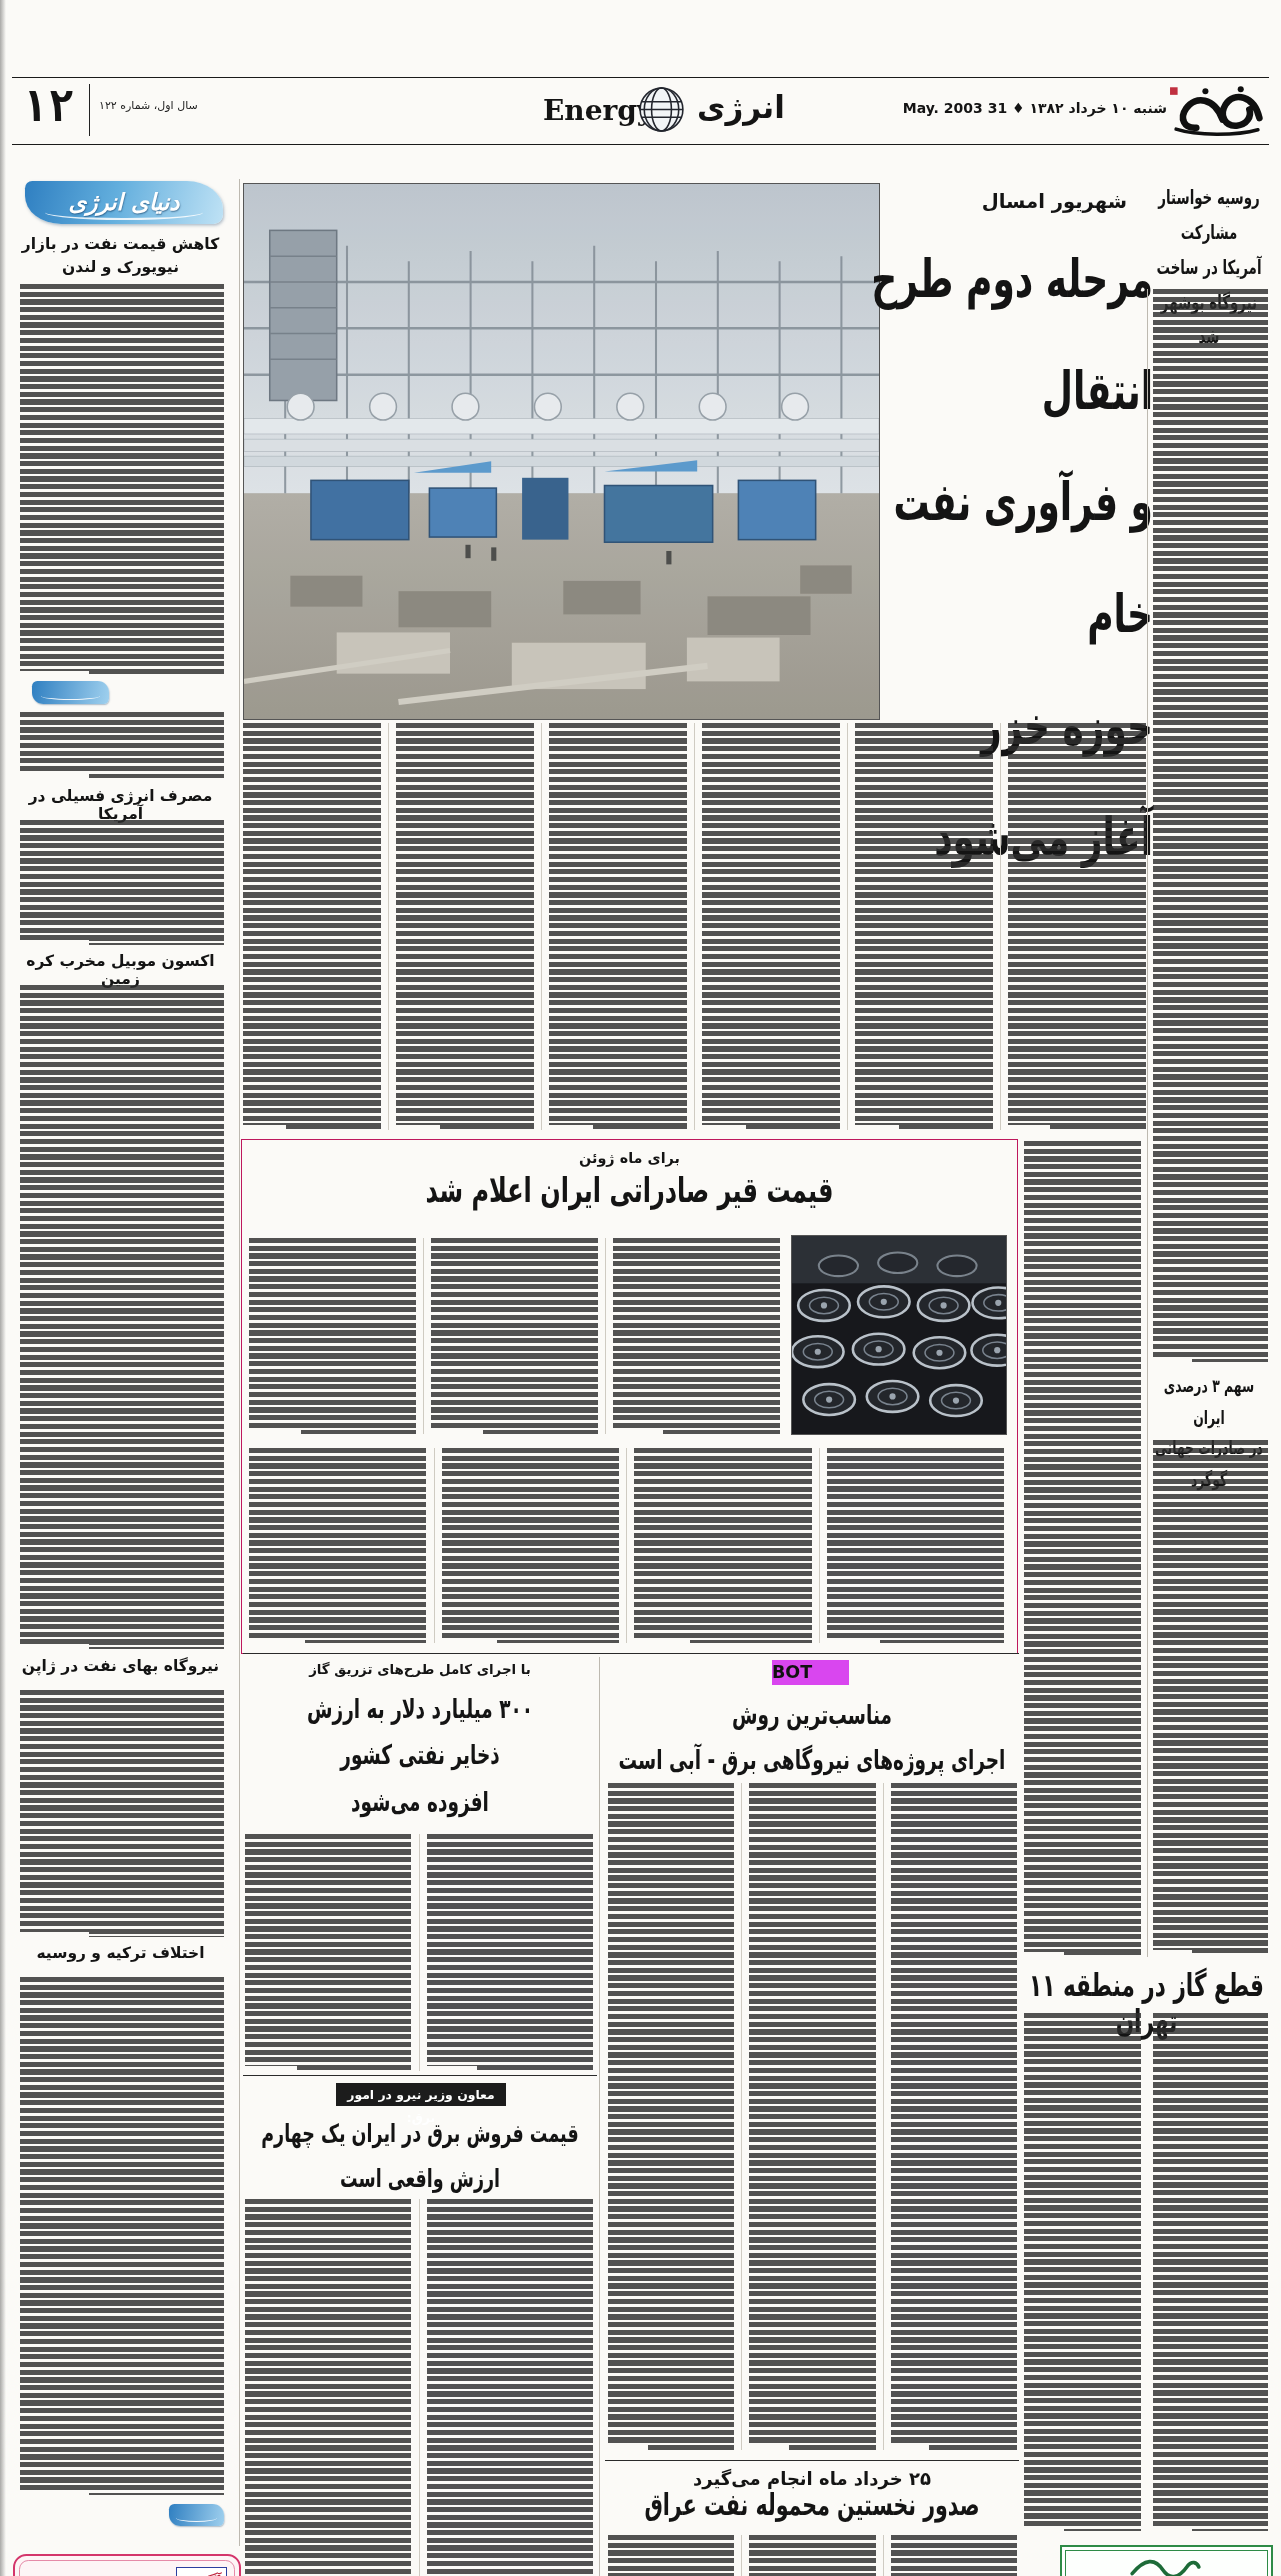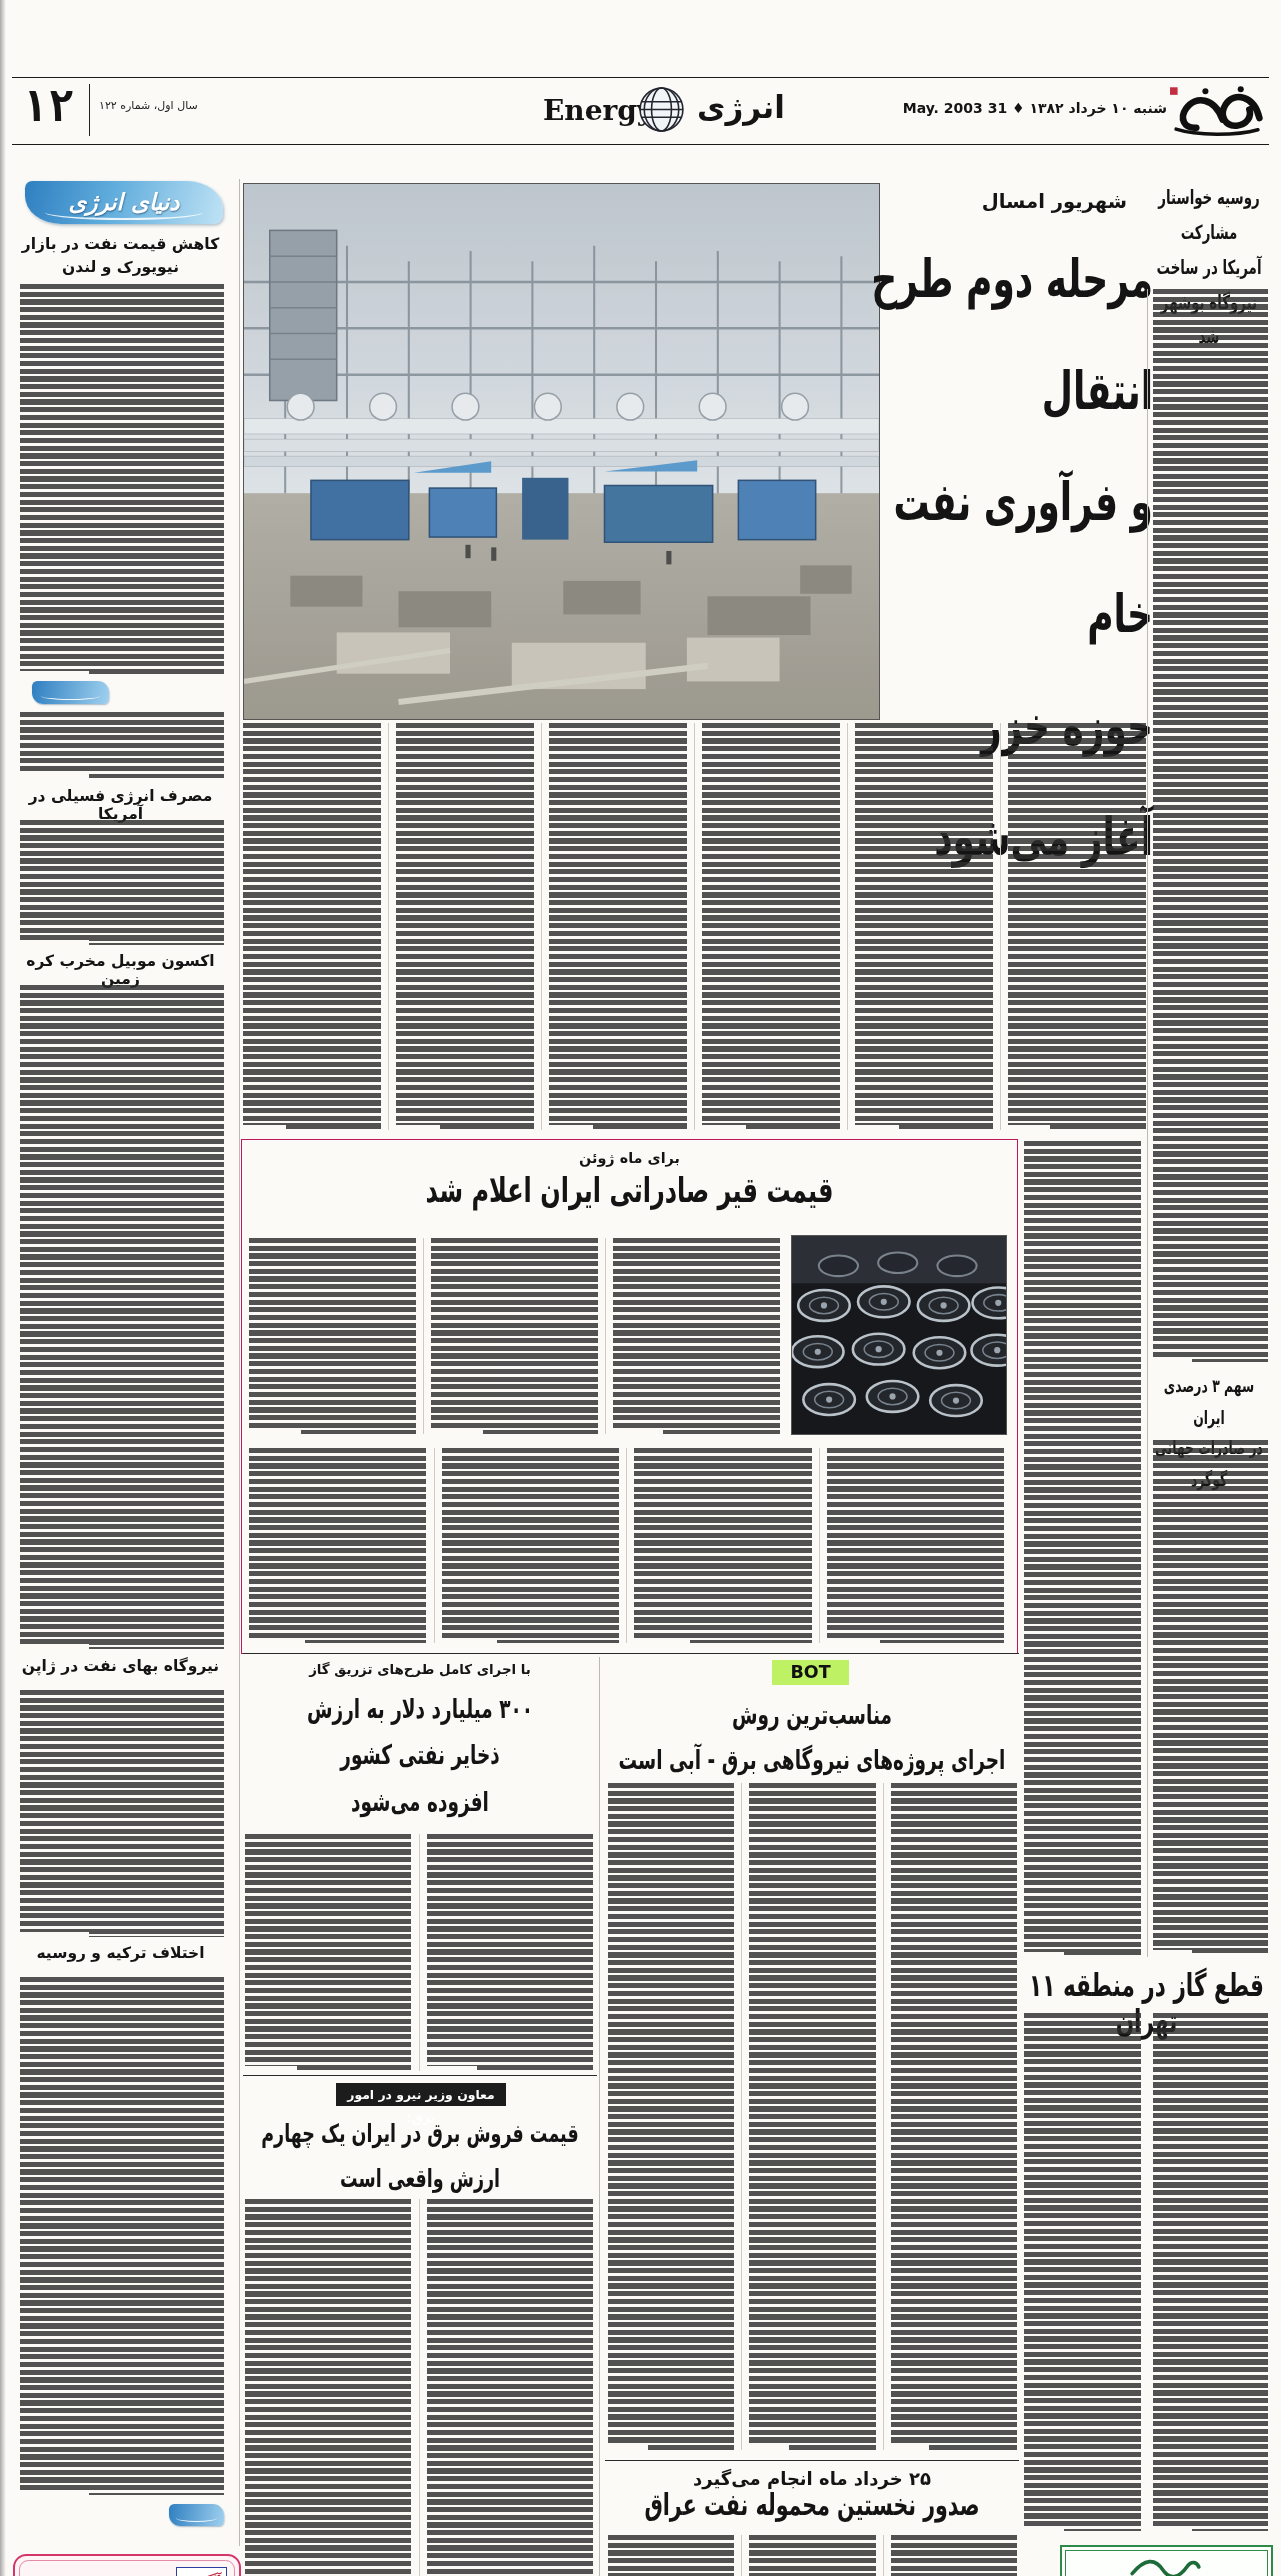--- a/index.html
+++ b/index.html
@@ -28,21 +28,21 @@
           border-radius:7.2px 36px 9.3px 36px / 7.2px 28px 9.3px 28px;
           box-shadow:1px 1.5px 3.1px rgba(30,70,110,.35);}
   .banner .wave{position:absolute;bottom:4.1px;left:10%;width:80%;height:13.4px;
           border-bottom:2.1px solid rgba(255,255,255,.85);border-radius:50%;}
   .banner .txt{position:absolute;inset:0;line-height:43px;text-align:center;color:#fff;
           font-style:italic;font-weight:700;font-size:23px;text-shadow:0.5px 1px 1.5px rgba(15,55,95,.6);}
   .mini-badge{background:linear-gradient(100deg,#2f7fc1,#9fd0ee);border-radius:5.2px 11.3px 5.2px 11.3px;
           box-shadow:0.5px 1px 1.5px rgba(30,70,110,.35);}
   .mini-badge::after{content:"";position:absolute;left:12%;bottom:4.1px;width:76%;height:7.2px;
           border-bottom:1.5px solid rgba(255,255,255,.9);border-radius:50%;}
-  .badge-yellow{background:#bef264;color:#111;font-weight:700;text-align:center;}
+  .badge-yellow{background:#d946ef;color:#111;font-weight:700;text-align:left;}
   .kicker-reverse{background:#1c1c1c;color:#fff;text-align:center;font-weight:700;}
   .box-frame{border:1px solid #be185d;}
   .contact-box{border:2.1px solid #2e8b47;background:#fdfffd;}
   .contact-box::before{content:"";position:absolute;inset:3.1px;border:0.5px solid #2e8b47;pointer-events:none;}
   .ad-box{border:2.1px solid #d4356b;border-radius:13.4px;background:#fdf5f6;}
   .ad-box::before{content:"";position:absolute;inset:4.1px;border:1px solid #e58aa8;border-radius:9.3px;pointer-events:none;}
   .ad-badge-outline{border:1.5px solid #2b3f9f;color:#c0263f;font-weight:700;text-align:center;background:#fff;}
   .photo-frame{border:0.5px solid #555;overflow:hidden;background:#cfd4d8;}
   .serif{font-family:"DejaVu Serif",serif;}
 </style>

